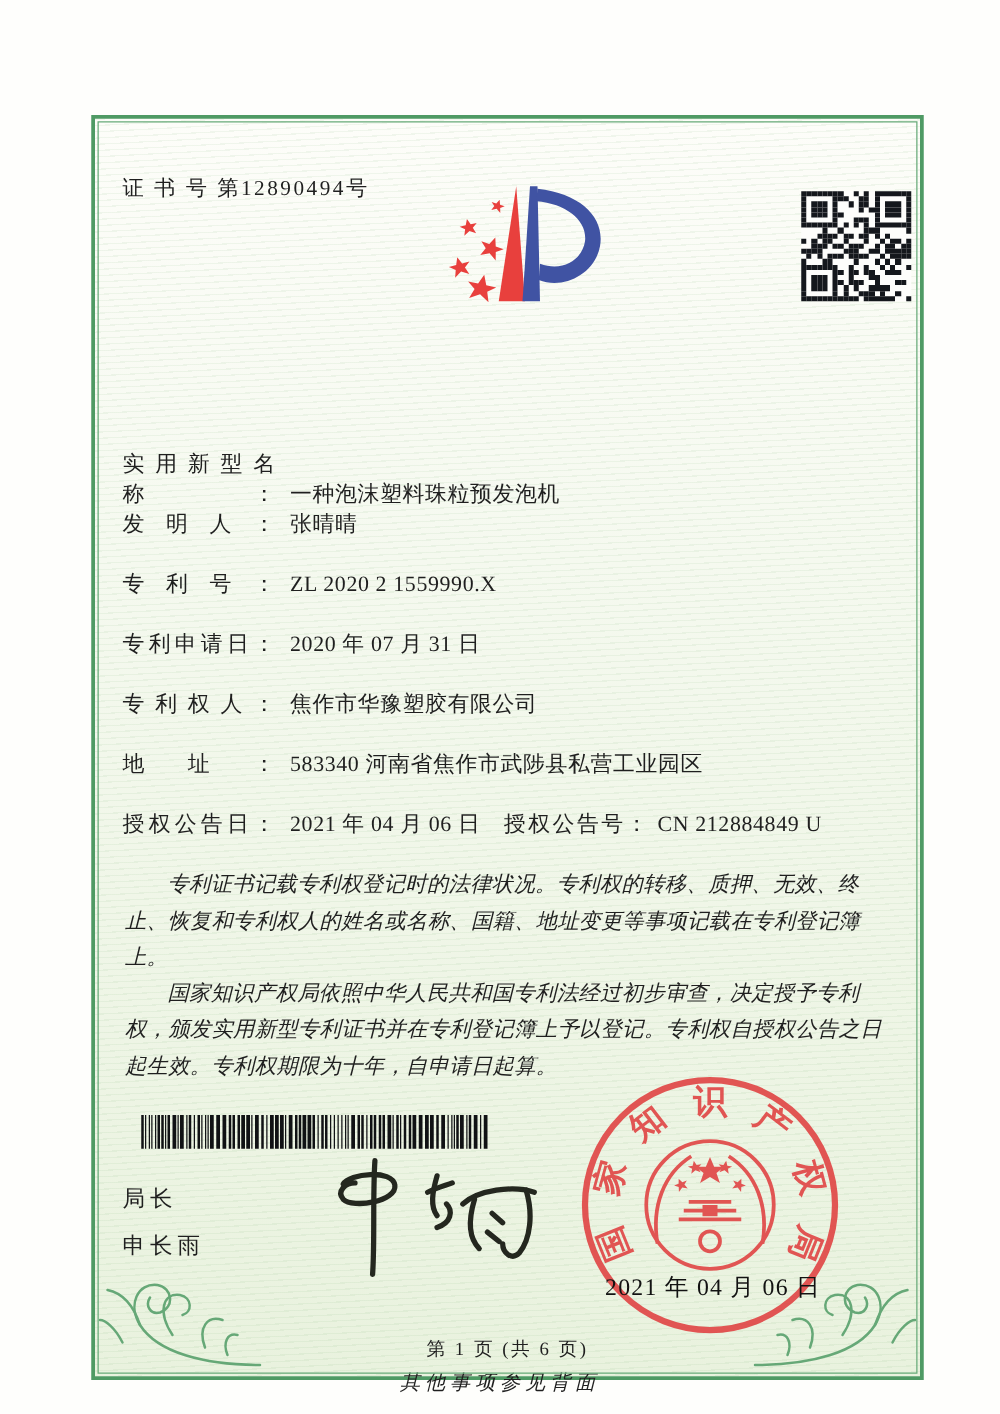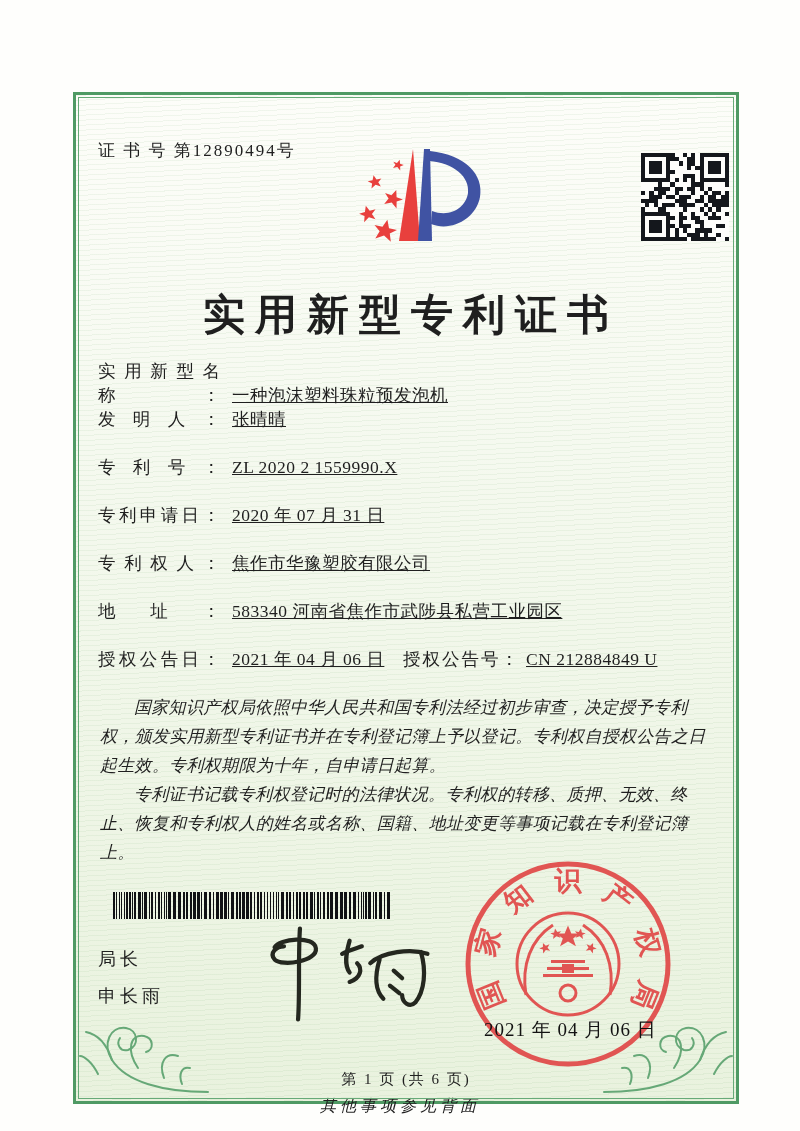--- a/index.html
+++ b/index.html
@@ -19,21 +19,21 @@
   .logo{position:absolute;left:259px;top:40px;}
   .qr{position:absolute;left:565px;top:58px;width:88px;height:88px;display:grid;
       grid-template-columns:repeat(21,1fr);grid-template-rows:repeat(21,1fr);background:#fdfdfb;}
   .qr div{width:100%;height:100%;}
   .title{position:absolute;left:0;right:0;top:164px;text-align:center;
          font-size:42px;font-weight:bold;letter-spacing:10px;text-indent:10px;}
 
   .fields{position:absolute;left:22px;right:20px;top:264px;font-size:17.5px;}
   .row{position:relative;height:48px;}
   .lbl{display:inline-block;width:122px;text-align:justify;text-align-last:justify;text-justify:inter-character;}
-  .val{margin-left:12px;letter-spacing:0.5px;text-decoration:underline;}
+  .val{margin-left:12px;letter-spacing:0.5px;}
   .pair2{position:absolute;left:305px;top:0;}
   .pair2 .lbl{width:auto;text-align:center;text-align-last:auto;letter-spacing:2px;}
   .pair2 .val{margin-left:6px;}
 
   .paras{position:absolute;left:24px;right:26px;top:598px;font-size:17px;line-height:29px;
          font-style:italic;letter-spacing:0.3px;}
   .paras p{margin:0;text-indent:2em;}
 
   .barcode{position:absolute;left:37px;top:797px;width:280px;height:27px;display:flex;align-items:stretch;}
   .barcode span{display:inline-block;background:#101214;flex:0 0 auto;}
@@ -534,21 +534,20 @@
           <div style="background: rgb(20, 23, 28);"></div>
           <div style="background: rgb(20, 23, 28);"></div>
           <div style="background: rgb(20, 23, 28);"></div>
           <div style="background: rgb(20, 23, 28);"></div>
           <div style="background: rgb(20, 23, 28);"></div>
           <div></div>
           <div></div>
           <div style="background: rgb(20, 23, 28);"></div>
         </div>
 
-      <h1 class="title">实用新型专利证书</h1>
 
       <div class="fields">
         <div class="row">
           <span class="lbl">实用新型名称：</span><span class="val">一种泡沫塑料珠粒预发泡机</span>
         </div>
         <div class="row">
           <span class="lbl">发明人：</span><span class="val">张晴晴</span>
         </div>
         <div class="row">
           <span class="lbl">专利号：</span><span class="val">ZL 2020 2 1559990.X</span>
@@ -564,22 +563,22 @@
         </div>
         <div class="row">
           <span class="lbl">授权公告日：</span><span class="val">2021 年 04 月 06 日</span>
           <span class="pair2">
             <span class="lbl">授权公告号：</span><span class="val">CN 212884849 U</span>
           </span>
         </div>
       </div>
 
       <div class="paras">
+        <p>专利证书记载专利权登记时的法律状况。专利权的转移、质押、无效、终止、恢复和专利权人的姓名或名称、国籍、地址变更等事项记载在专利登记簿上。</p>
         <p>国家知识产权局依照中华人民共和国专利法经过初步审查，决定授予专利权，颁发实用新型专利证书并在专利登记簿上予以登记。专利权自授权公告之日起生效。专利权期限为十年，自申请日起算。</p>
-        <p>专利证书记载专利权登记时的法律状况。专利权的转移、质押、无效、终止、恢复和专利权人的姓名或名称、国籍、地址变更等事项记载在专利登记簿上。</p>
       </div>
 
       <div class="barcode" id="barcode">
           <span style="width: 2px; margin-right: 1px;"></span>
           <span style="width: 1px; margin-right: 2px;"></span>
           <span style="width: 1px; margin-right: 1px;"></span>
           <span style="width: 1px; margin-right: 2px;"></span>
           <span style="width: 1px; margin-right: 1px;"></span>
           <span style="width: 2px; margin-right: 1px;"></span>
           <span style="width: 2px; margin-right: 1px;"></span>

